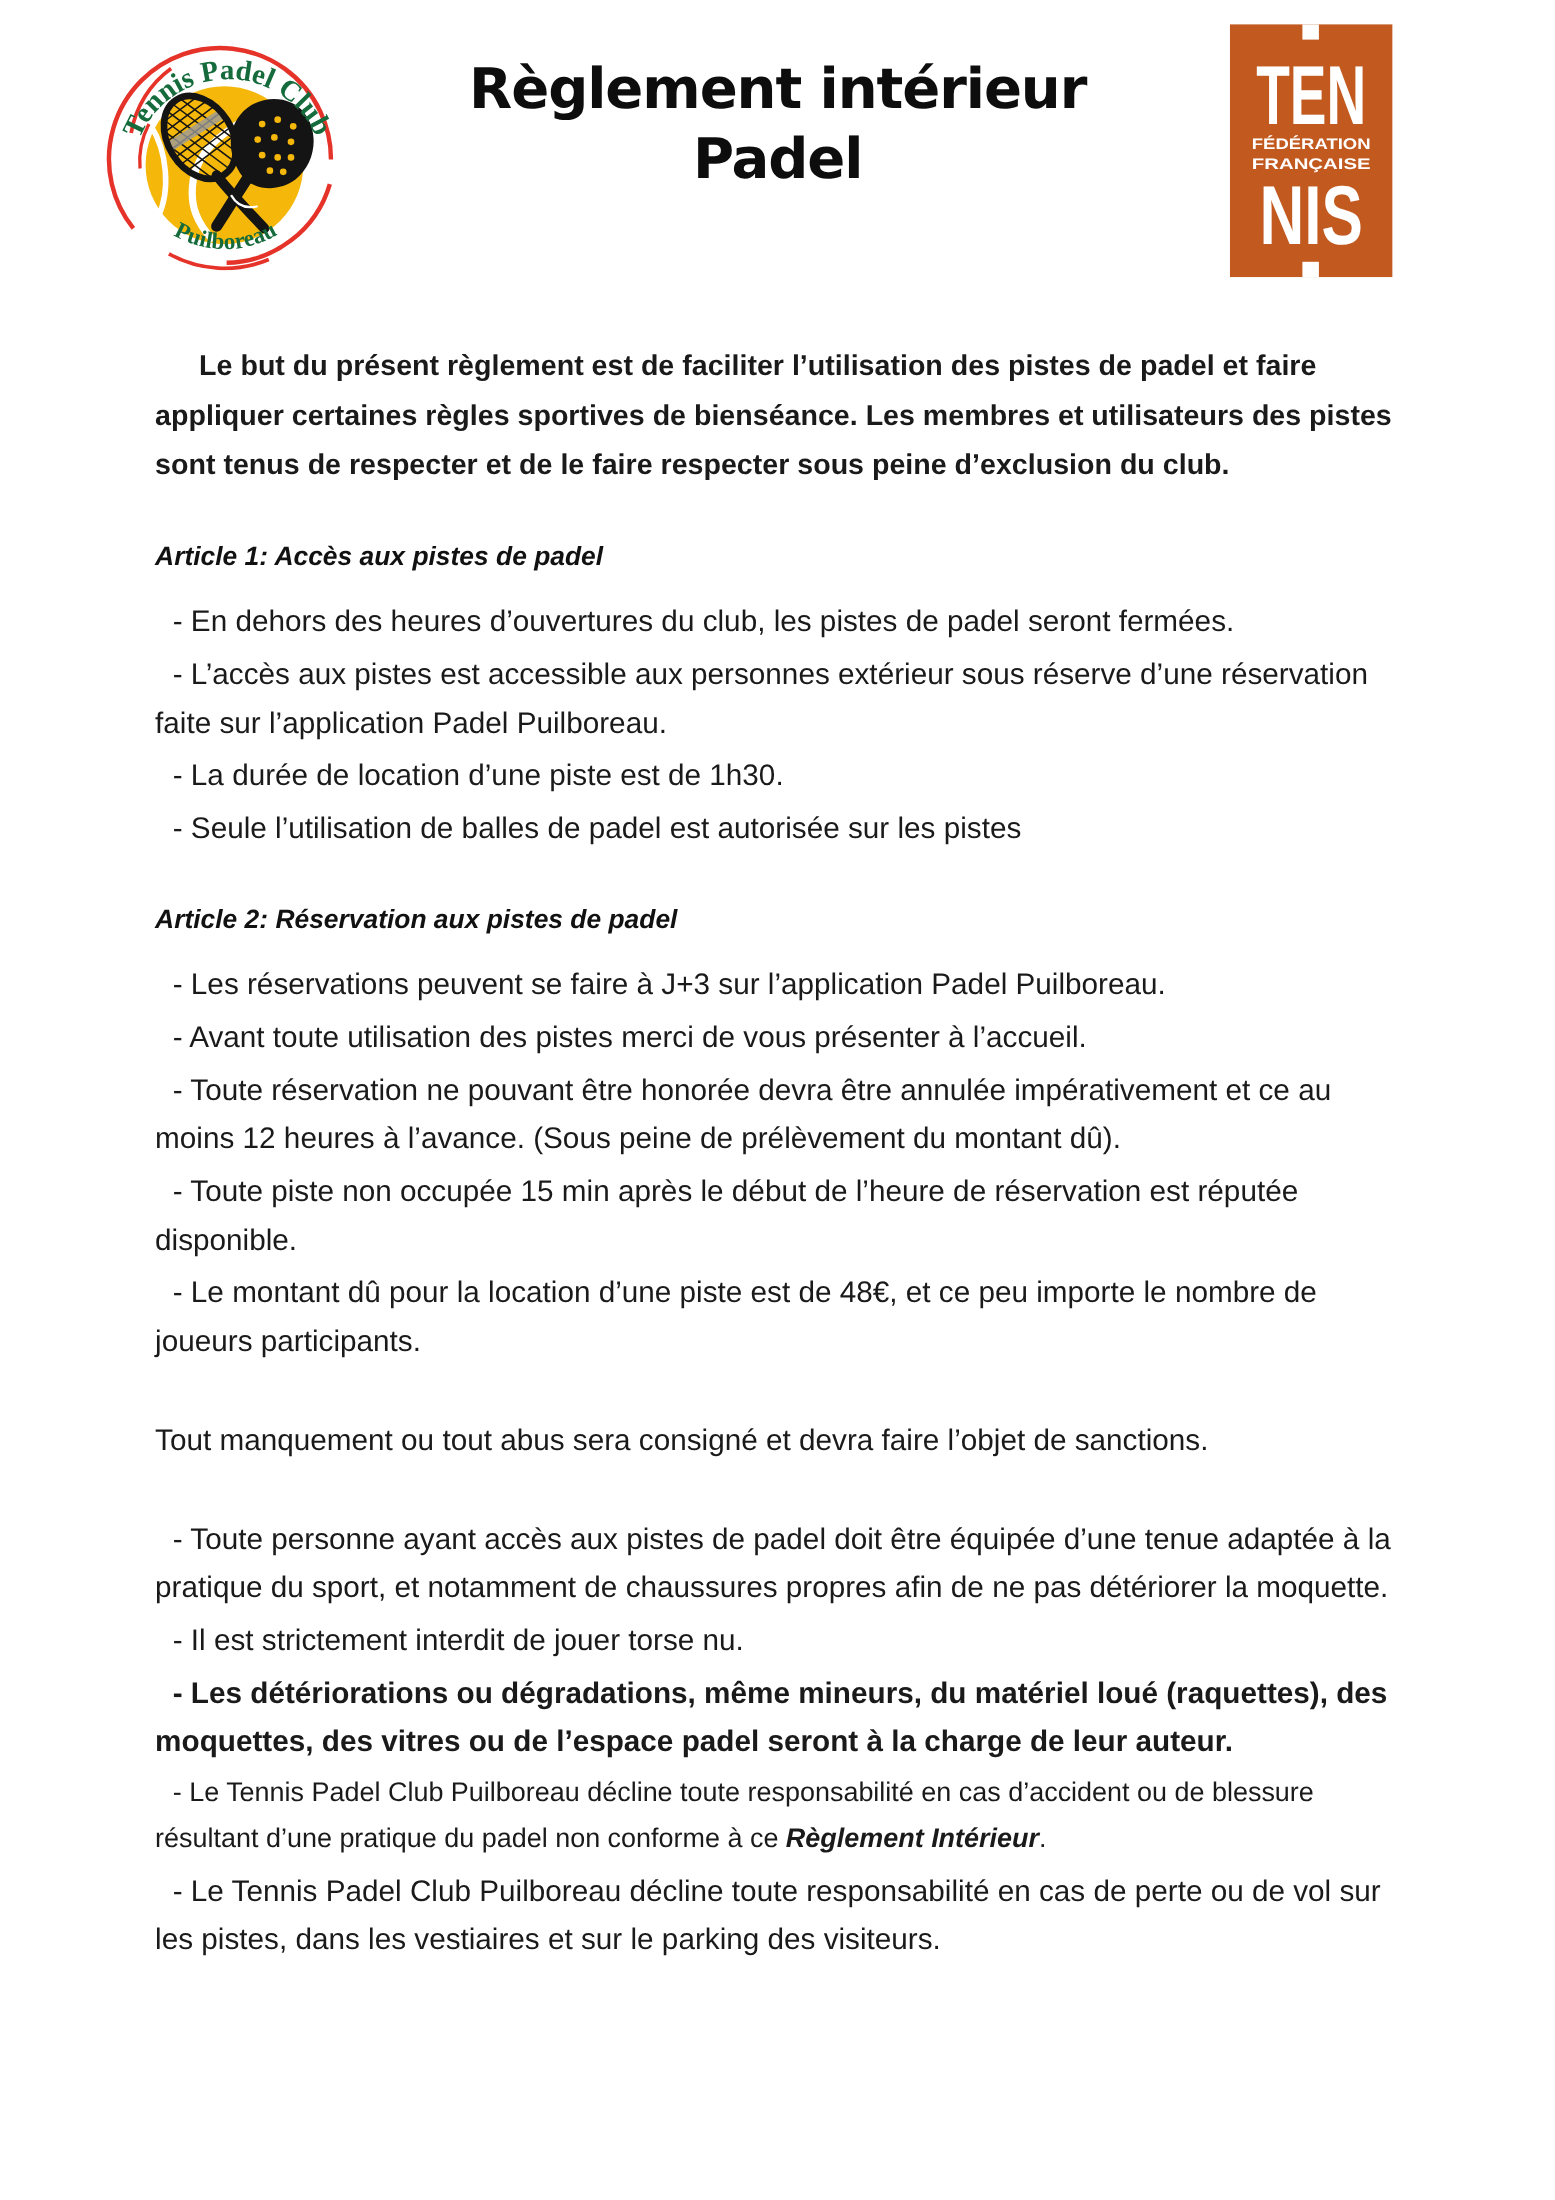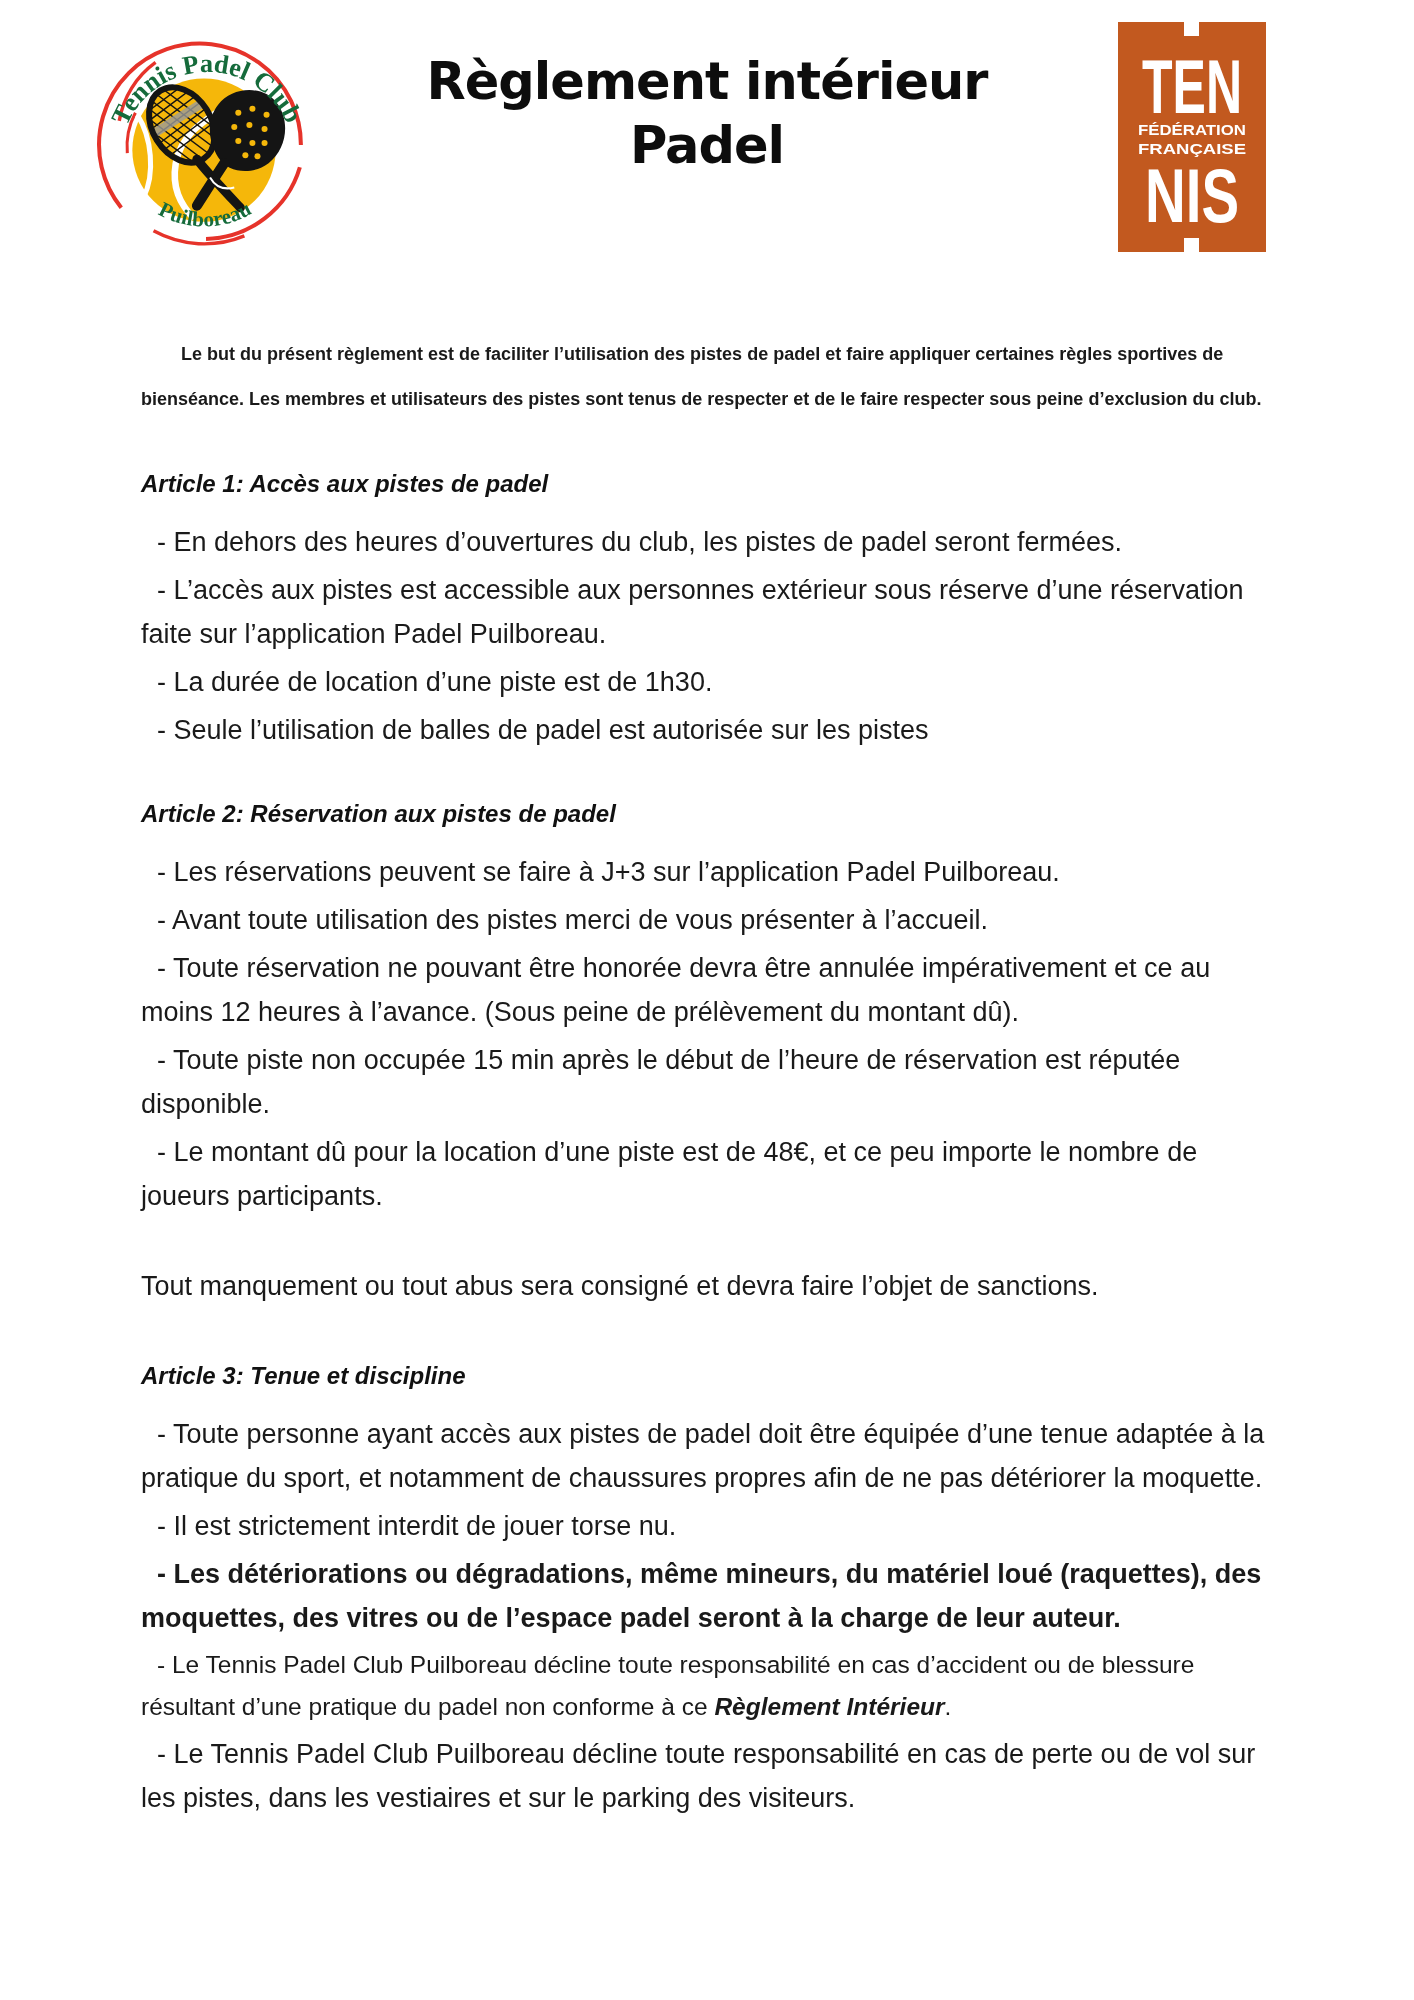--- a/index.html
+++ b/index.html
@@ -39,23 +39,23 @@
     position:absolute;left:1118px;top:22px;
     width:148px;height:230px;
   }
   
   .main{
     padding:0 140px 0 141px;
     font-size:27px;
     line-height:44px;
   }
   .intro{
-    margin:80px 0 0 0;
+    margin:58px 0 0 0;
     font-weight:bold;
-    font-size:18px;
+    font-size:26px;
     line-height:45px;
     text-indent:40px;
   }
   h2.article{
     font-size:24px;
     font-style:italic;
     font-weight:bold;
     color:#111111;
     margin:40px 0 14px 0;
     line-height:44px;
@@ -171,21 +171,20 @@
 
     <h2 class="article">Article 2: Réservation aux pistes de padel</h2>
     <p class="item">- Les réservations peuvent se faire à J+3 sur l’application Padel Puilboreau.</p>
     <p class="item">- Avant toute utilisation des pistes merci de vous présenter à l’accueil.</p>
     <p class="item">- Toute réservation ne pouvant être honorée devra être annulée impérativement et ce au moins 12 heures à l’avance. (Sous peine de prélèvement du montant dû).</p>
     <p class="item">- Toute piste non occupée 15 min après le début de l’heure de réservation est réputée disponible.</p>
     <p class="item">- Le montant dû pour la location d’une piste est de 48€, et ce peu importe le nombre de joueurs participants.</p>
 
     <p class="note">Tout manquement ou tout abus sera consigné et devra faire l’objet de sanctions.</p>
 
-    <h2 class="article">Article 3: Tenue et discipline</h2>
     <p class="item">- Toute personne ayant accès aux pistes de padel doit être équipée d’une tenue adaptée à la pratique du sport, et notamment de chaussures propres afin de ne pas détériorer la moquette.</p>
     <p class="item">- Il est strictement interdit de jouer torse nu.</p>
     <p class="item gap-top">- Les détériorations ou dégradations, même mineurs, du matériel loué (raquettes), des moquettes, des vitres ou de l’espace padel seront à la charge de leur auteur.</p>
     <p class="item small-item"><span>- Le Tennis Padel Club Puilboreau décline toute responsabilité en cas d’accident ou de blessure résultant d’une pratique du padel non conforme à ce </span><span class="emph">Règlement Intérieur</span><span>.</span></p>
     <p class="item">- Le Tennis Padel Club Puilboreau décline toute responsabilité en cas de perte ou de vol sur les pistes, dans les vestiaires et sur le parking des visiteurs.</p>
 
   </main>
 </div>
 
 </body></html>

